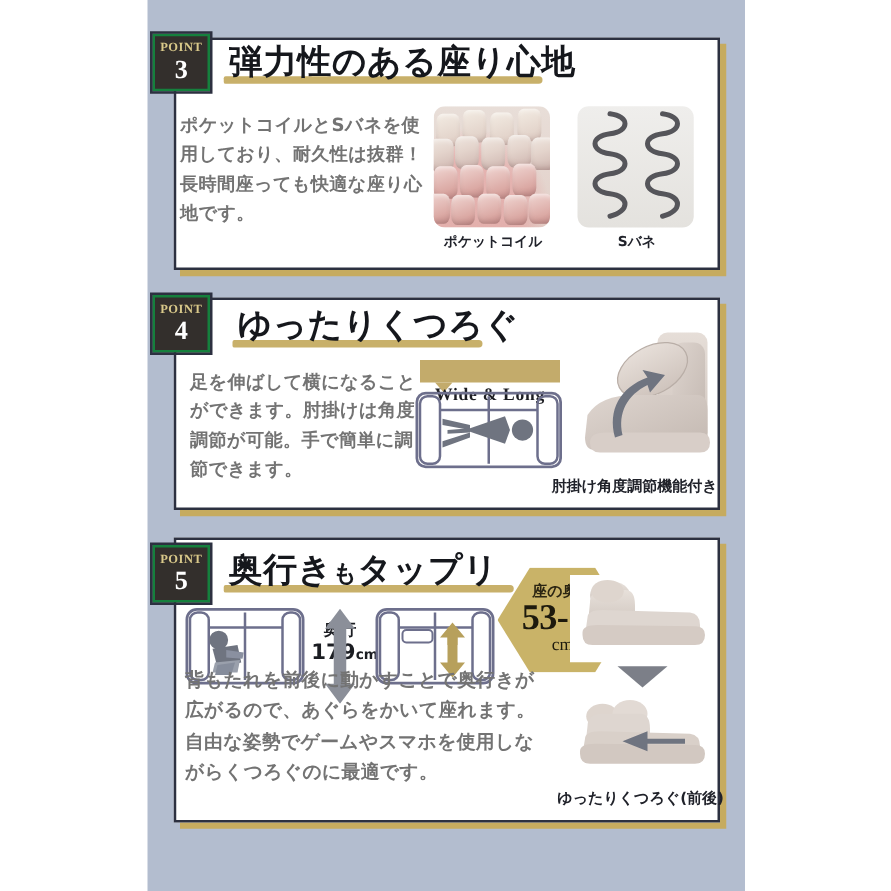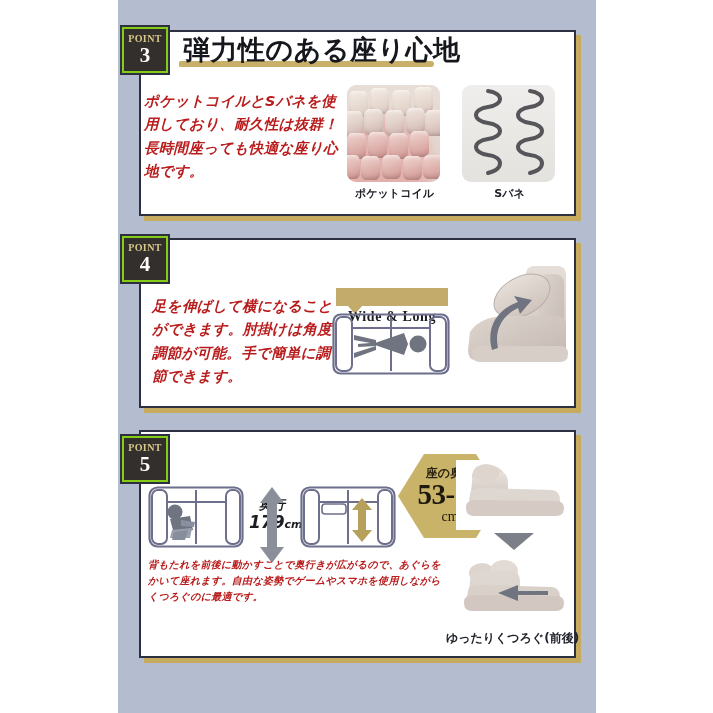--- a/index.html
+++ b/index.html
@@ -22,21 +22,21 @@
   }
   #card-3{left:139px;top:30px;width:437px;height:186px;}
   #card-4{left:139px;top:238px;width:437px;height:170px;}
   #card-5{left:139px;top:430px;width:437px;height:228px;}
 
   
   .badge{
     position:absolute;
     width:46px;height:46px;
     background:#332f2c;
-    border:2px solid #84cc16;
+    border:2px solid #15803d;
     outline:2px solid #2c3040;
     box-sizing:border-box;
     display:flex;flex-direction:column;
     align-items:center;justify-content:center;
     z-index:5;
   }
   .badge .p-word{
     font-family:"Liberation Serif","DejaVu Serif",serif;
     font-weight:bold;font-size:10px;letter-spacing:.4px;
     color:#d9c98a;line-height:1;
@@ -70,27 +70,26 @@
   #head-4{left:190px;top:247px;}
   #head-4 .underline{width:200px;}
   #head-5{left:183px;top:443px;}
   #head-5 .underline{width:232px;}
 
   
   .body-copy{
     position:absolute;
     font-family:"DejaVu Sans","Liberation Sans",sans-serif;
     font-weight:bold;
-    color:#b91c1c;
+    color:#737373;
     letter-spacing:.3px;
-    font-style:italic;
   }
   #copy-3{left:144px;top:90px;width:200px;font-size:14.5px;line-height:1.62;}
   #copy-4{left:152px;top:295px;width:190px;font-size:14.5px;line-height:1.62;}
-  #copy-5{left:148px;top:557px;width:294px;font-size:10px;line-height:1.62;}
+  #copy-5{left:148px;top:532px;width:294px;font-size:15px;line-height:1.62;}
 
   
   .photo{position:absolute;border-radius:9px;overflow:hidden;}
   .caption{
     position:absolute;text-align:center;
     font-family:"DejaVu Sans","Liberation Sans",sans-serif;
     font-weight:bold;font-size:11px;color:#20222a;
   }
 
   
@@ -137,21 +136,21 @@
   
   .sofa-svg{position:absolute;}
   #sofa-top{left:332px;top:313px;}
   #sofa-d1{left:148px;top:486px;}
   #sofa-d2{left:300px;top:486px;}
 
   
   #depth-label{
     position:absolute;left:249px;top:497px;width:46px;text-align:center;
     font-family:"DejaVu Sans","Liberation Sans",sans-serif;
-    font-weight:bold;color:#1b1d22;line-height:1.18;font-style:italic;
+    font-weight:bold;color:#1b1d22;line-height:1.18;
   }
   #depth-label .d1{font-size:13px;display:block;}
   #depth-label .d2{font-size:17px;display:block;}
   #depth-label .d2 .u{font-size:11px;}
 
   
   #hex{
     position:absolute;left:398px;top:454px;width:104px;height:84px;
     background:#c9b368;
     clip-path:polygon(25% 0,75% 0,100% 50%,75% 100%,25% 100%,0 50%);
@@ -247,20 +246,24 @@
   </div>
   <div class="caption" id="cap-spring">Sバネ</div>
 
   <div class="card" id="card-4"></div>
 
   <div class="badge" id="badge-4">
     <span class="p-word">POINT</span>
     <span class="p-num">4</span>
   </div>
 
+  <div class="head" id="head-4">
+    <span class="underline"></span>
+    <span class="h-txt">ゆったりくつろぐ</span>
+  </div>
 
   <div class="body-copy" id="copy-4">足を伸ばして横になることができます。肘掛けは角度調節が可能。手で簡単に調節できます。</div>
 
   <div id="ribbon"></div>
   <div id="ribbon-label">Wide &amp; Long</div>
 
   <svg class="sofa-svg" id="sofa-top" width="118" height="62" viewBox="0 0 118 62">
     <rect x="1.5" y="1.5" width="115" height="59" rx="7" fill="none" stroke="#6d6f8c" stroke-width="2.2"></rect>
     <rect x="4" y="4" width="16" height="54" rx="6" fill="none" stroke="#6d6f8c" stroke-width="2"></rect>
     <rect x="98" y="4" width="16" height="54" rx="6" fill="none" stroke="#6d6f8c" stroke-width="2"></rect>
@@ -289,28 +292,33 @@
       </defs>
       <rect x="0" y="0" width="118" height="118" fill="#ffffff"></rect>
       <rect x="74" y="8" width="40" height="88" rx="8" fill="url(#fab)"></rect>
       <rect x="86" y="16" width="26" height="70" rx="9" fill="url(#fab2)"></rect>
       <ellipse cx="70" cy="38" rx="30" ry="19" transform="rotate(-28 70 38)" fill="url(#fab)" stroke="#b9aea7" stroke-width="1"></ellipse>
       <path d="M18 74 Q28 58 56 58 L106 58 Q114 58 114 70 L114 96 Q114 102 106 102 L24 102 Q16 102 16 92 Z" fill="url(#fab2)"></path>
       <path d="M20 96 Q20 88 32 88 L108 88 Q116 88 116 96 Q116 104 108 104 L28 104 Q20 104 20 96 Z" fill="#d8cec8"></path>
       <path d="M40 92 C34 70 44 52 66 44 L62 38 L80 42 L68 56 L66 50 C50 58 42 72 46 90 Z" fill="#6f7480"></path>
     </svg>
   </div>
+  <div class="caption" id="cap-arm">肘掛け角度調節機能付き</div>
 
   <div class="card" id="card-5"></div>
 
   <div class="badge" id="badge-5">
     <span class="p-word">POINT</span>
     <span class="p-num">5</span>
   </div>
 
+  <div class="head" id="head-5">
+    <span class="underline"></span>
+    <span class="h-txt">奥行き</span><span class="h-txt h-sm">も</span><span class="h-txt">タップリ</span>
+  </div>
 
   <svg class="sofa-svg" id="sofa-d1" width="96" height="62" viewBox="0 0 96 62">
     <rect x="1.5" y="1.5" width="93" height="59" rx="8" fill="none" stroke="#6d6f8c" stroke-width="2.2"></rect>
     <rect x="4" y="4" width="15" height="54" rx="6" fill="none" stroke="#6d6f8c" stroke-width="2"></rect>
     <rect x="78" y="4" width="14" height="54" rx="6" fill="none" stroke="#6d6f8c" stroke-width="2"></rect>
     <line x1="19" y1="16" x2="78" y2="16" stroke="#6d6f8c" stroke-width="2"></line>
     <line x1="48" y1="4" x2="48" y2="58" stroke="#6d6f8c" stroke-width="2"></line>
     <g fill="#6f7480">
       <circle cx="27" cy="26" r="7.5"></circle>
       <path d="M22 33 L42 30 L45 44 L26 48 Z"></path>

